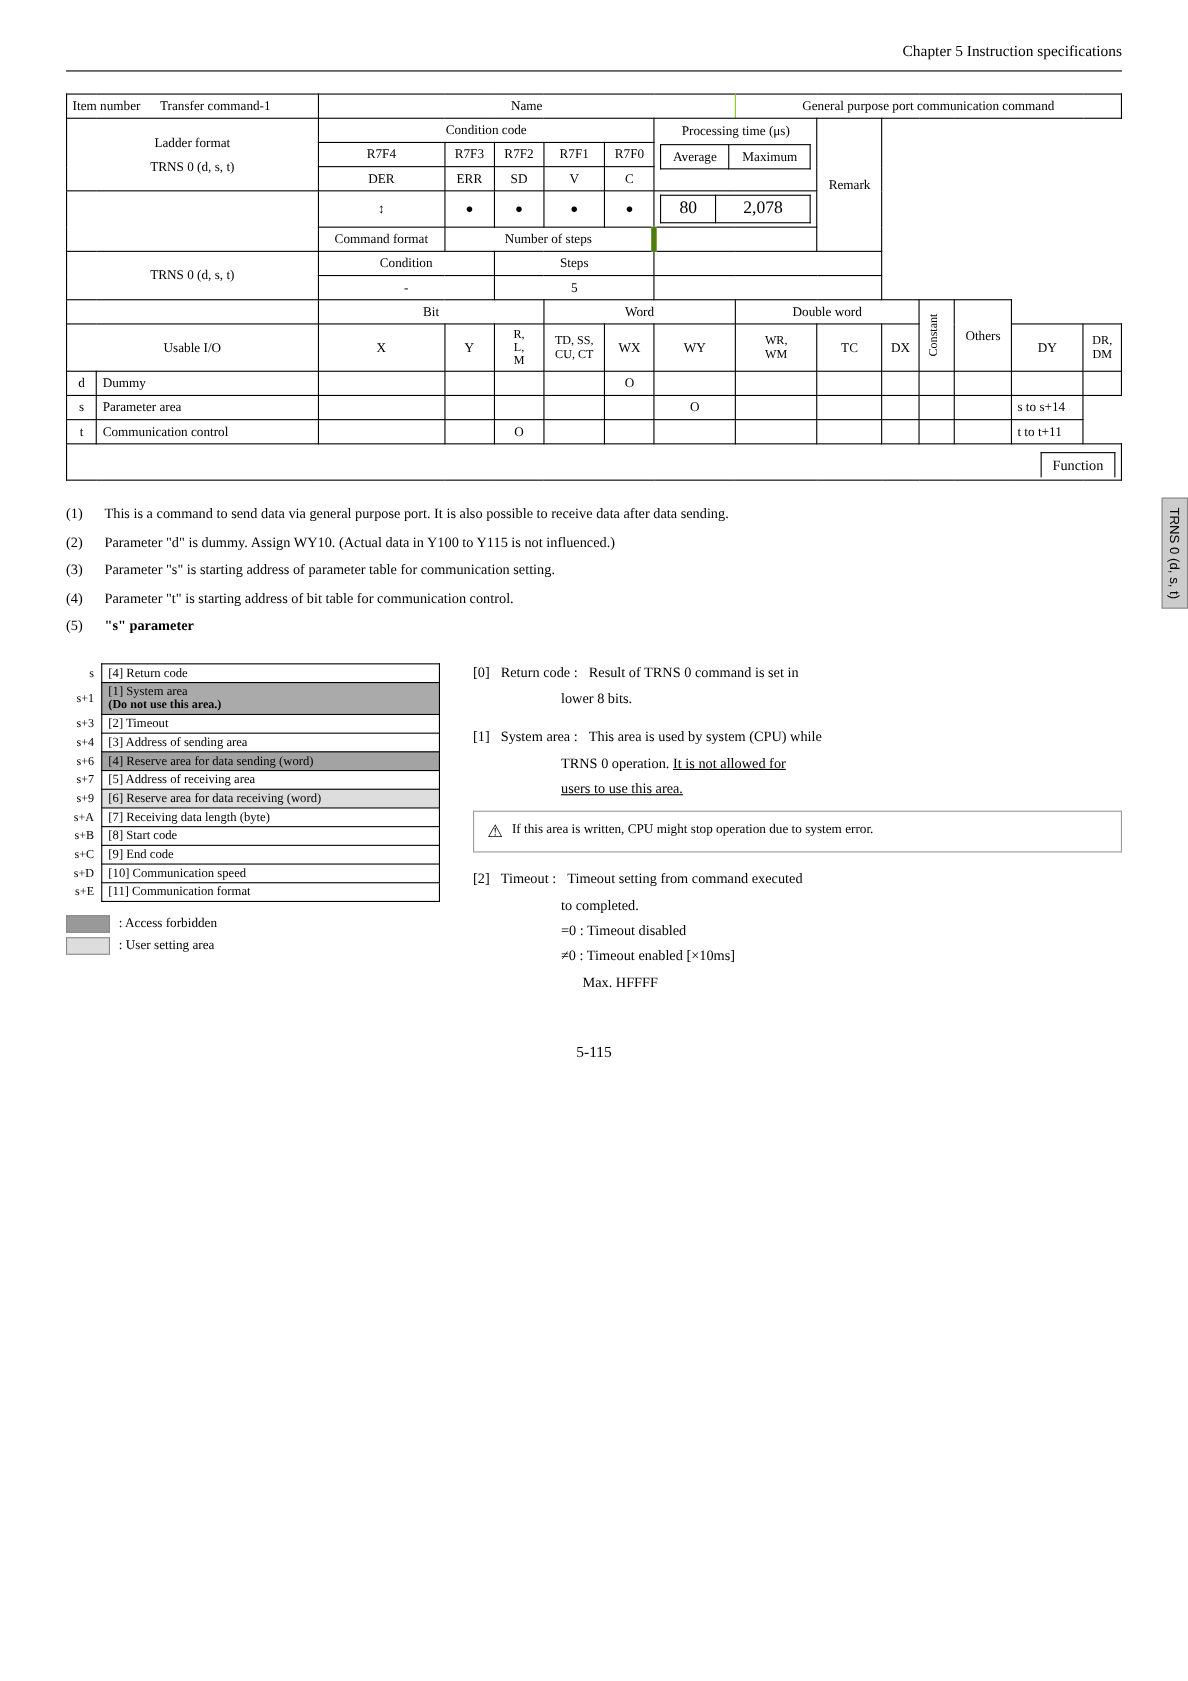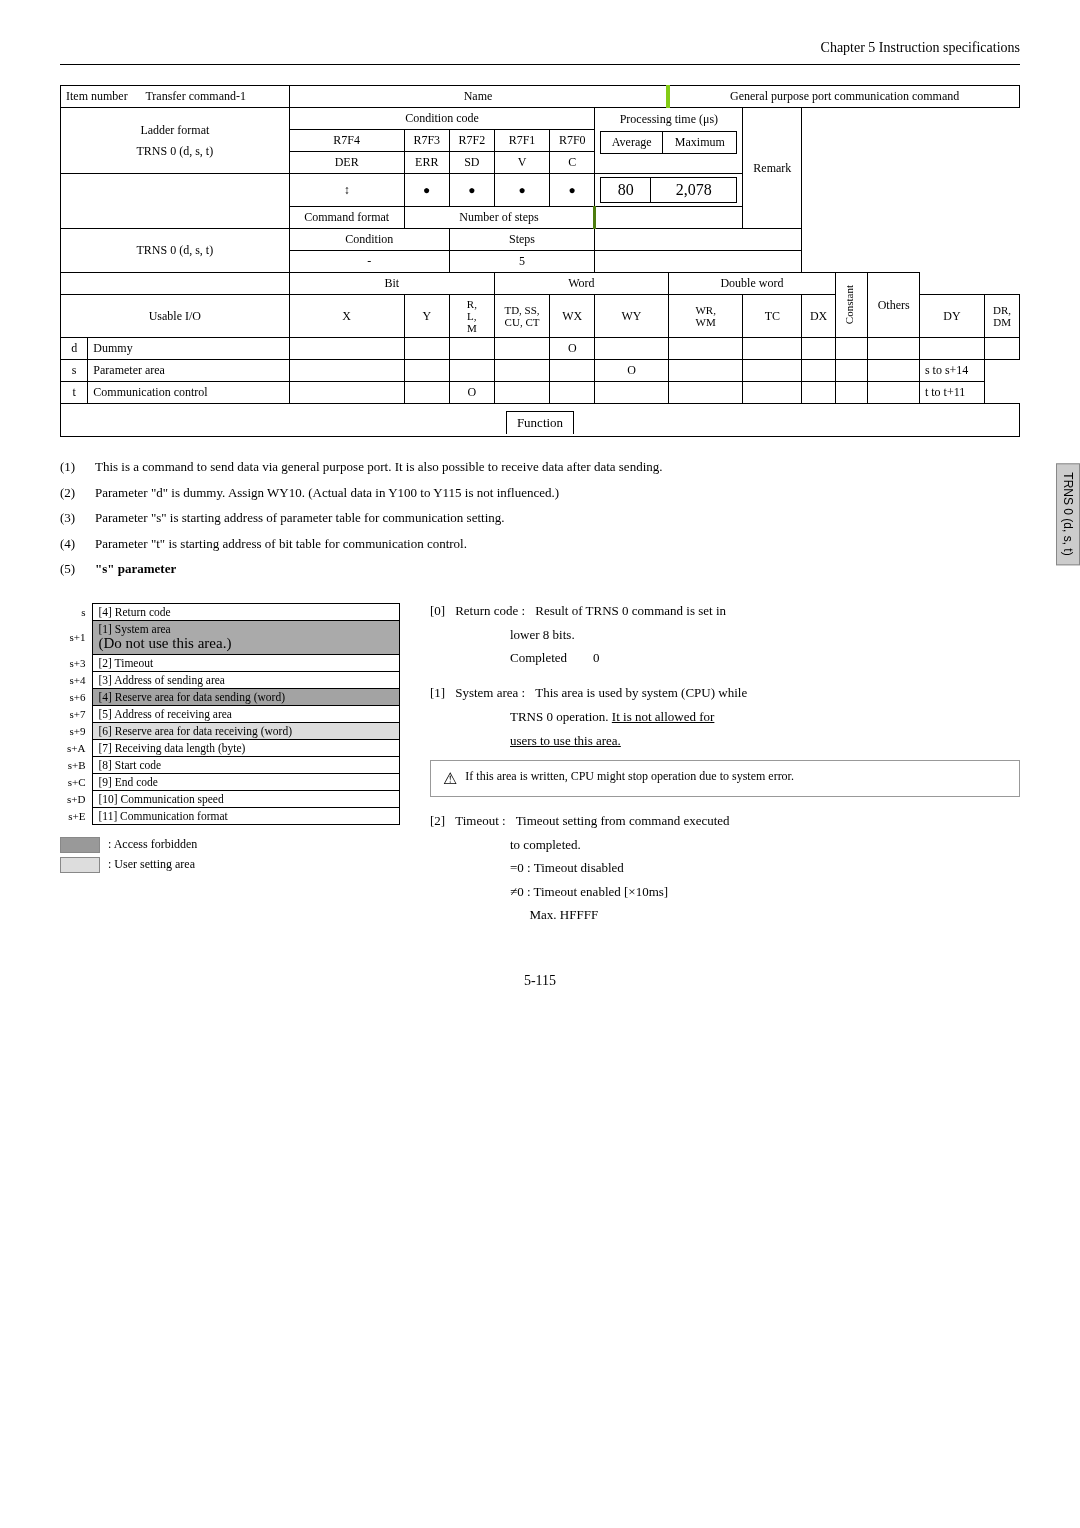--- a/index.html
+++ b/index.html
@@ -174,21 +174,21 @@
 
   <table class="main-table">
 
     <tbody>
         <tr>
       <td colspan="2" style="text-align:left; border-right:1px solid #000;">
         <span>Item number</span>
         &nbsp;&nbsp;&nbsp;&nbsp;
         <span>Transfer command-1</span>
       </td>
-      <td colspan="6" style="border-right:4px solid #84cc16;">
+      <td colspan="6" style="border-right:1px solid #84cc16;">
         <span>Name</span>
       </td>
       <td colspan="8">
         <span>General purpose port communication command</span>
       </td>
     </tr>
 
     <tr>
       <td colspan="2" rowspan="3" style="text-align:center; border-right:1px solid #000;">
         <div>Ladder format</div>
@@ -241,21 +241,21 @@
             <td style="text-align:center; border:1px solid #000;">80</td>
             <td style="text-align:center; border:1px solid #000;">2,078</td>
           </tr>
         </tbody>
             </table>
       </td>
     </tr>
 
     <tr>
       <td style="border-right:1px solid #000;">Command format</td>
-      <td colspan="4" style="border-right:3px solid #4d7c0f;">Number of steps</td>
+      <td colspan="4" style="border-right:5px solid #4d7c0f;">Number of steps</td>
     </tr>
 
     <tr>
       <td colspan="2" rowspan="2" style="text-align:center; border-right:1px solid #000;">TRNS 0 (d, s, t)</td>
       <td colspan="2" style="border-right:1px solid #000;">Condition</td>
       <td colspan="3" style="border-right:1px solid #000;margin-top:35px;">Steps</td>
       <td colspan="3" style="border-right:1px solid #000;"></td>
     </tr>
     <tr>
       <td colspan="2" style="border-right:1px solid #000;">-</td>
@@ -340,21 +340,21 @@
           <td></td>
           <td></td>
           <td></td>
           <td></td>
           <td></td>
           <td></td>
       <td class="left-align">t to t+11</td>
     </tr>
 
     <tr>
-      <td colspan="15" style="text-align:center; border:1px solid #000; padding:2px 5px;">
+      <td colspan="15" style="text-align:right; border:1px solid #000; padding:2px 5px;">
         <div class="function-tab">Function</div>
       </td>
     </tr>
   </tbody>
     </table>
 
   <div class="desc-section">
     <div class="desc-item">
       <span class="desc-num">(1)</span>
       <span class="desc-text">This is a command to send data via general purpose port. It is also possible to receive data after data sending.</span>
@@ -381,21 +381,21 @@
 
     <div class="s-param-left">
       <table class="s-param-table">
         <tbody>
             <tr>
           <td class="addr">s</td>
           <td class="content">[4] Return code</td>
         </tr>
         <tr>
           <td class="addr">s+1</td>
-          <td class="content" style="background:#aaa;">[1] System area<br><span style="font-size:15px;">(Do not use this area.)</span></td>
+          <td class="content" style="background:#aaa;">[1] System area<br><span style="font-size:11px;font-weight:bold;">(Do not use this area.)</span></td>
         </tr>
         <tr>
           <td class="addr">s+3</td>
           <td class="content">[2] Timeout</td>
         </tr>
         <tr>
           <td class="addr">s+4</td>
           <td class="content">[3] Address of sending area</td>
         </tr>
         <tr>
@@ -448,21 +448,20 @@
     <div class="s-param-right">
 
       <div class="right-block">
         <div style="display:flex; gap:10px; font-size:13px; margin-bottom:4px;">
           <span>[0]</span>
           <span>Return code :</span>
           <span>Result of TRNS 0 command is set in</span>
         </div>
         <div style="font-size:13px; padding-left:80px; line-height:1.8;">
           <div>lower 8 bits.</div>
-          <div>Completed &nbsp;&nbsp;&nbsp;&nbsp;&nbsp;&nbsp; 0</div>
         </div>
       </div>
 
       <div class="right-block">
         <div style="display:flex; gap:10px; font-size:13px; margin-bottom:4px;">
           <span>[1]</span>
           <span>System area :</span>
           <span>This area is used by system (CPU) while</span>
         </div>
         <div style="font-size:13px; padding-left:80px; line-height:1.8;">

